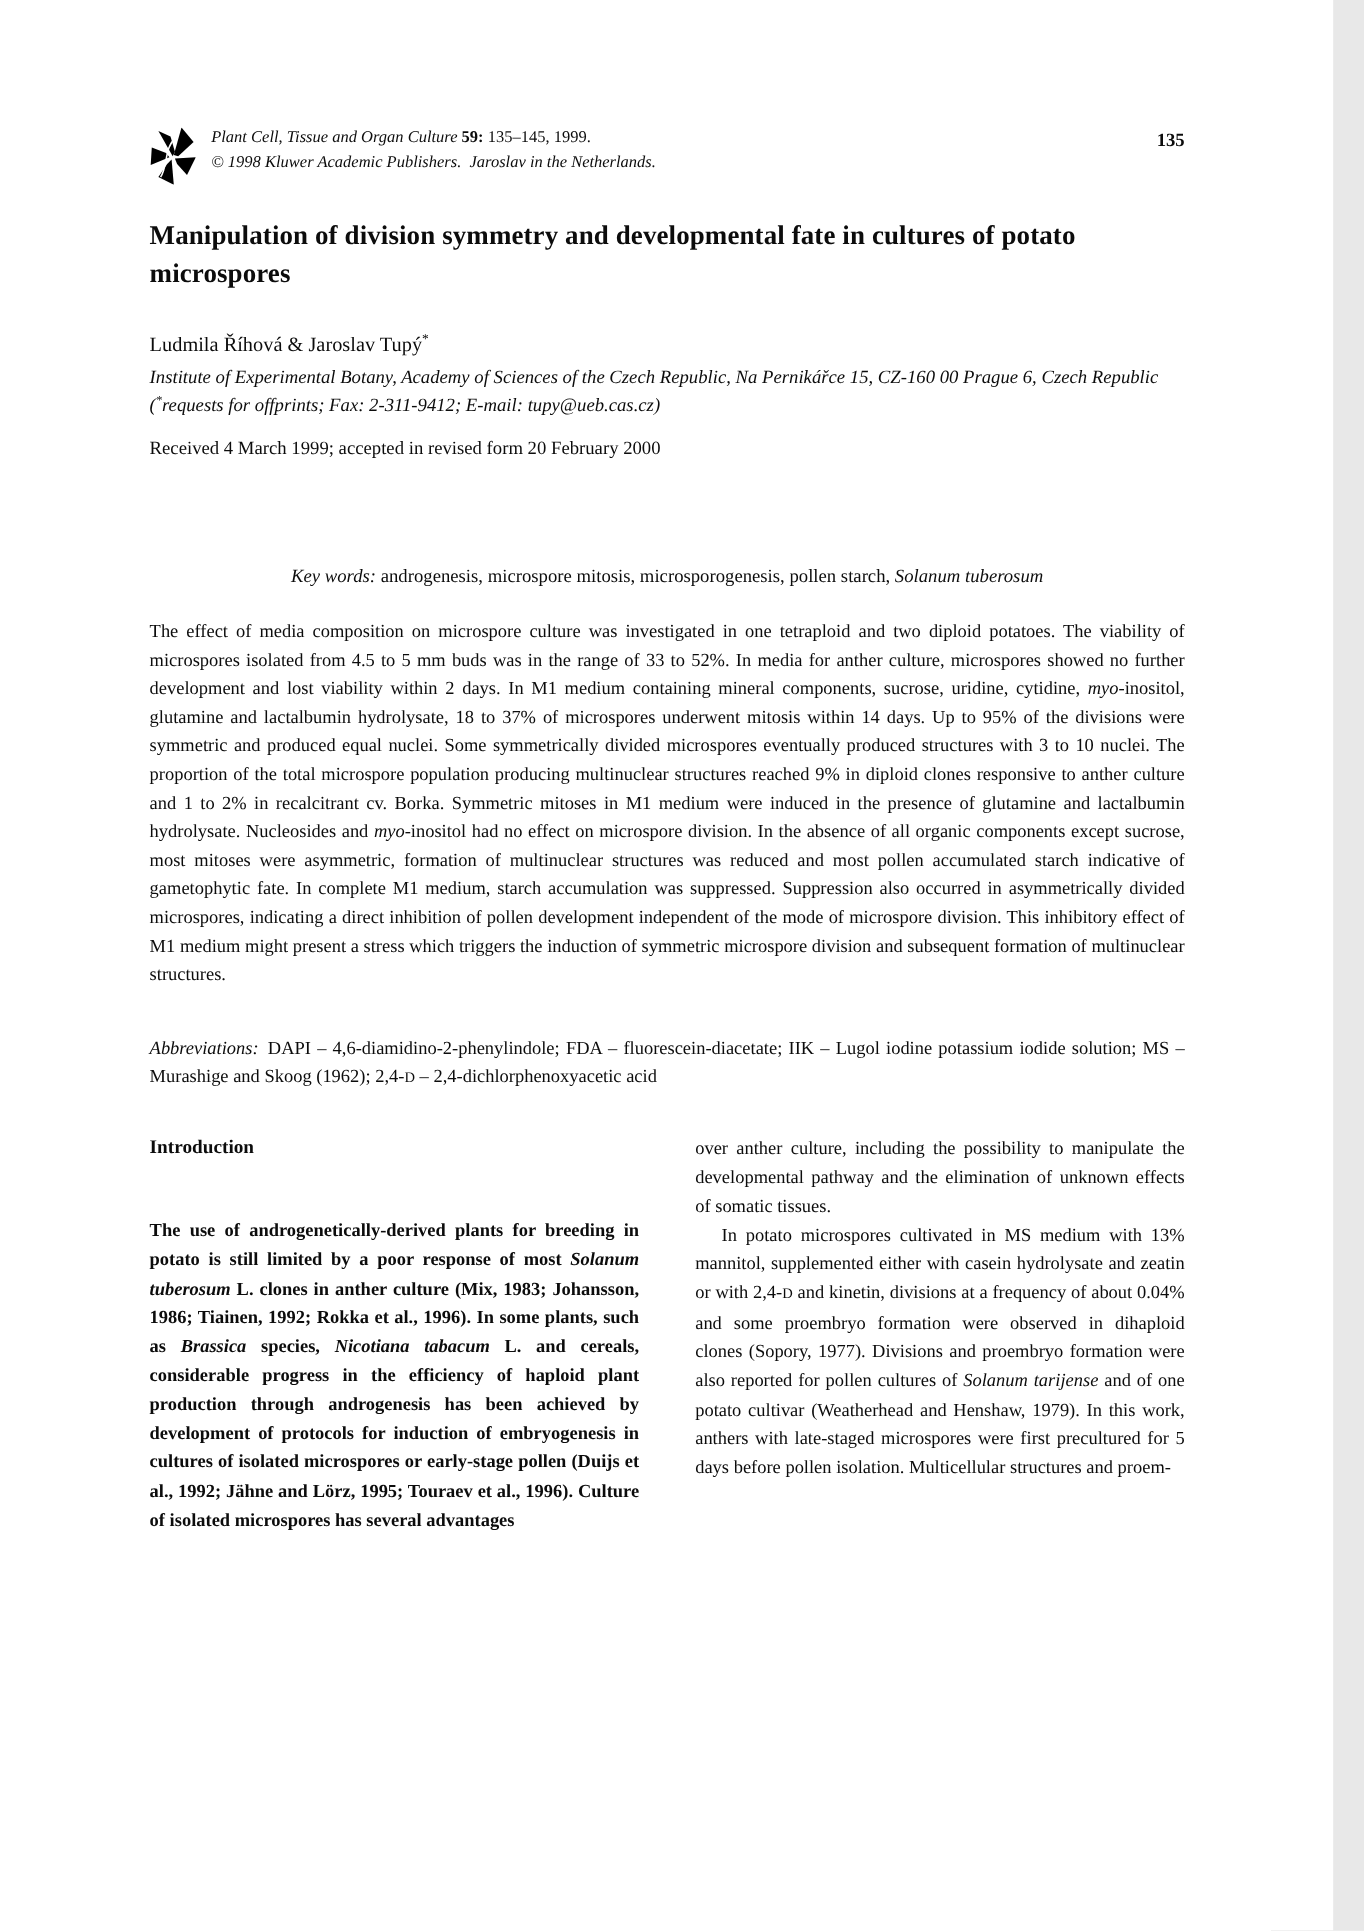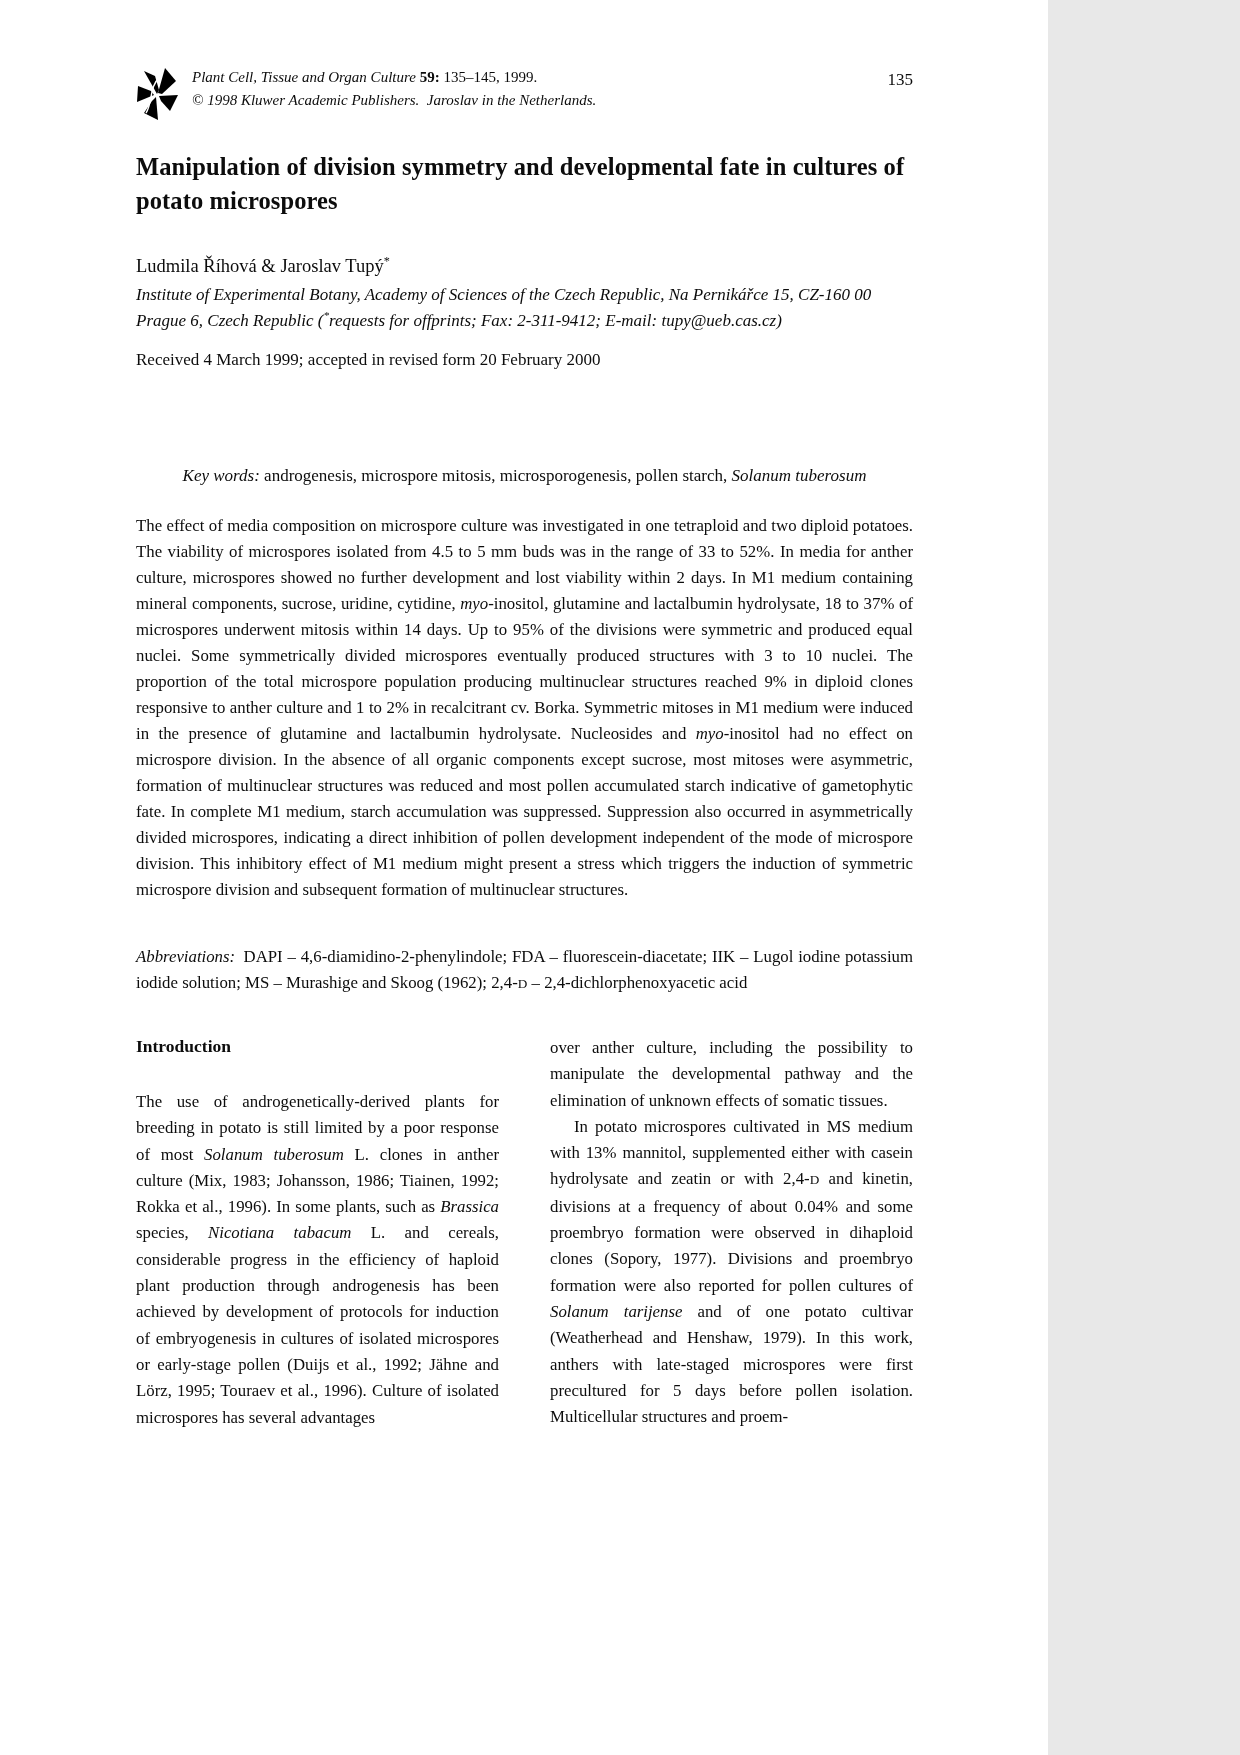--- a/index.html
+++ b/index.html
@@ -1,53 +1,53 @@
 <!DOCTYPE html>
 <html><head>
 <meta charset="utf-8">
 <style>
   html,body{margin:0;padding:0;background:#e8e8e8;}
   .page{
     position:relative;
-    width:1048px;height:1755px;
+    width:1212px;height:1755px;
     background:#ffffff;
     box-sizing:border-box;
-    padding:66px 135px 0 136px;
+    padding:114px 135px 0 136px;
     font-family:"Liberation Serif","DejaVu Serif",serif;
     color:#0c0c0c;
     overflow:hidden;
   }
   .it{font-style:italic}
   .bd{font-weight:bold}
   .sup{vertical-align:super;font-size:66%;line-height:0;}
   .sc{font-size:79%;}
   .header-row{display:flex;align-items:flex-start;}
   .logo-box{width:42px;height:54px;flex:0 0 42px;margin-top:2px;}
   .journal-cite{margin-left:14px;font-size:15px;line-height:23px;flex:1 1 auto;}
-  .page-number{font-size:17px;line-height:23px;margin-top:2px;}
+  .page-number{font-size:17px;line-height:23px;margin-top:2px;font-weight:bold;}
   .article-title{
     margin-top:28px;
     font-size:24.5px;font-weight:bold;line-height:34px;
     letter-spacing:0.1px;
   }
   .authors-line{margin-top:36px;font-size:18.5px;line-height:24px;}
   .affiliation-line{margin-top:4px;font-size:17px;line-height:26px;}
   .received-line{margin-top:16px;font-size:17px;line-height:20px;}
   .keywords-line{margin-top:94px;font-size:17px;line-height:24px;text-align:center;}
   .abstract-heading{margin-top:48px;font-size:17.5px;font-weight:bold;line-height:22px;}
   .abstract-body{
     margin-top:25px;font-size:16.8px;line-height:26px;
     text-align:justify;
   }
   .abbrev-par{margin-top:41px;font-size:16.8px;line-height:26px;text-align:justify;}
   .intro-columns{margin-top:38px;display:flex;gap:51px;justify-content:flex-end;}
   .col{flex:1 1 0;min-width:0;}
   .section-heading{font-size:17.5px;font-weight:bold;line-height:22px;}
   .col-par{font-size:16.8px;line-height:26.3px;text-align:justify;}
-  .left-par{margin-top:32px;}
+  .left-par{margin-top:53px;font-weight:bold;}
   .right-par-1{margin-top:0;}
   .right-par-2{text-indent:24px;margin-top:0;}
 </style>
 </head>
 <body>
 
 <div class="page">
 
   <div class="header-row">
     <div class="logo-box">

